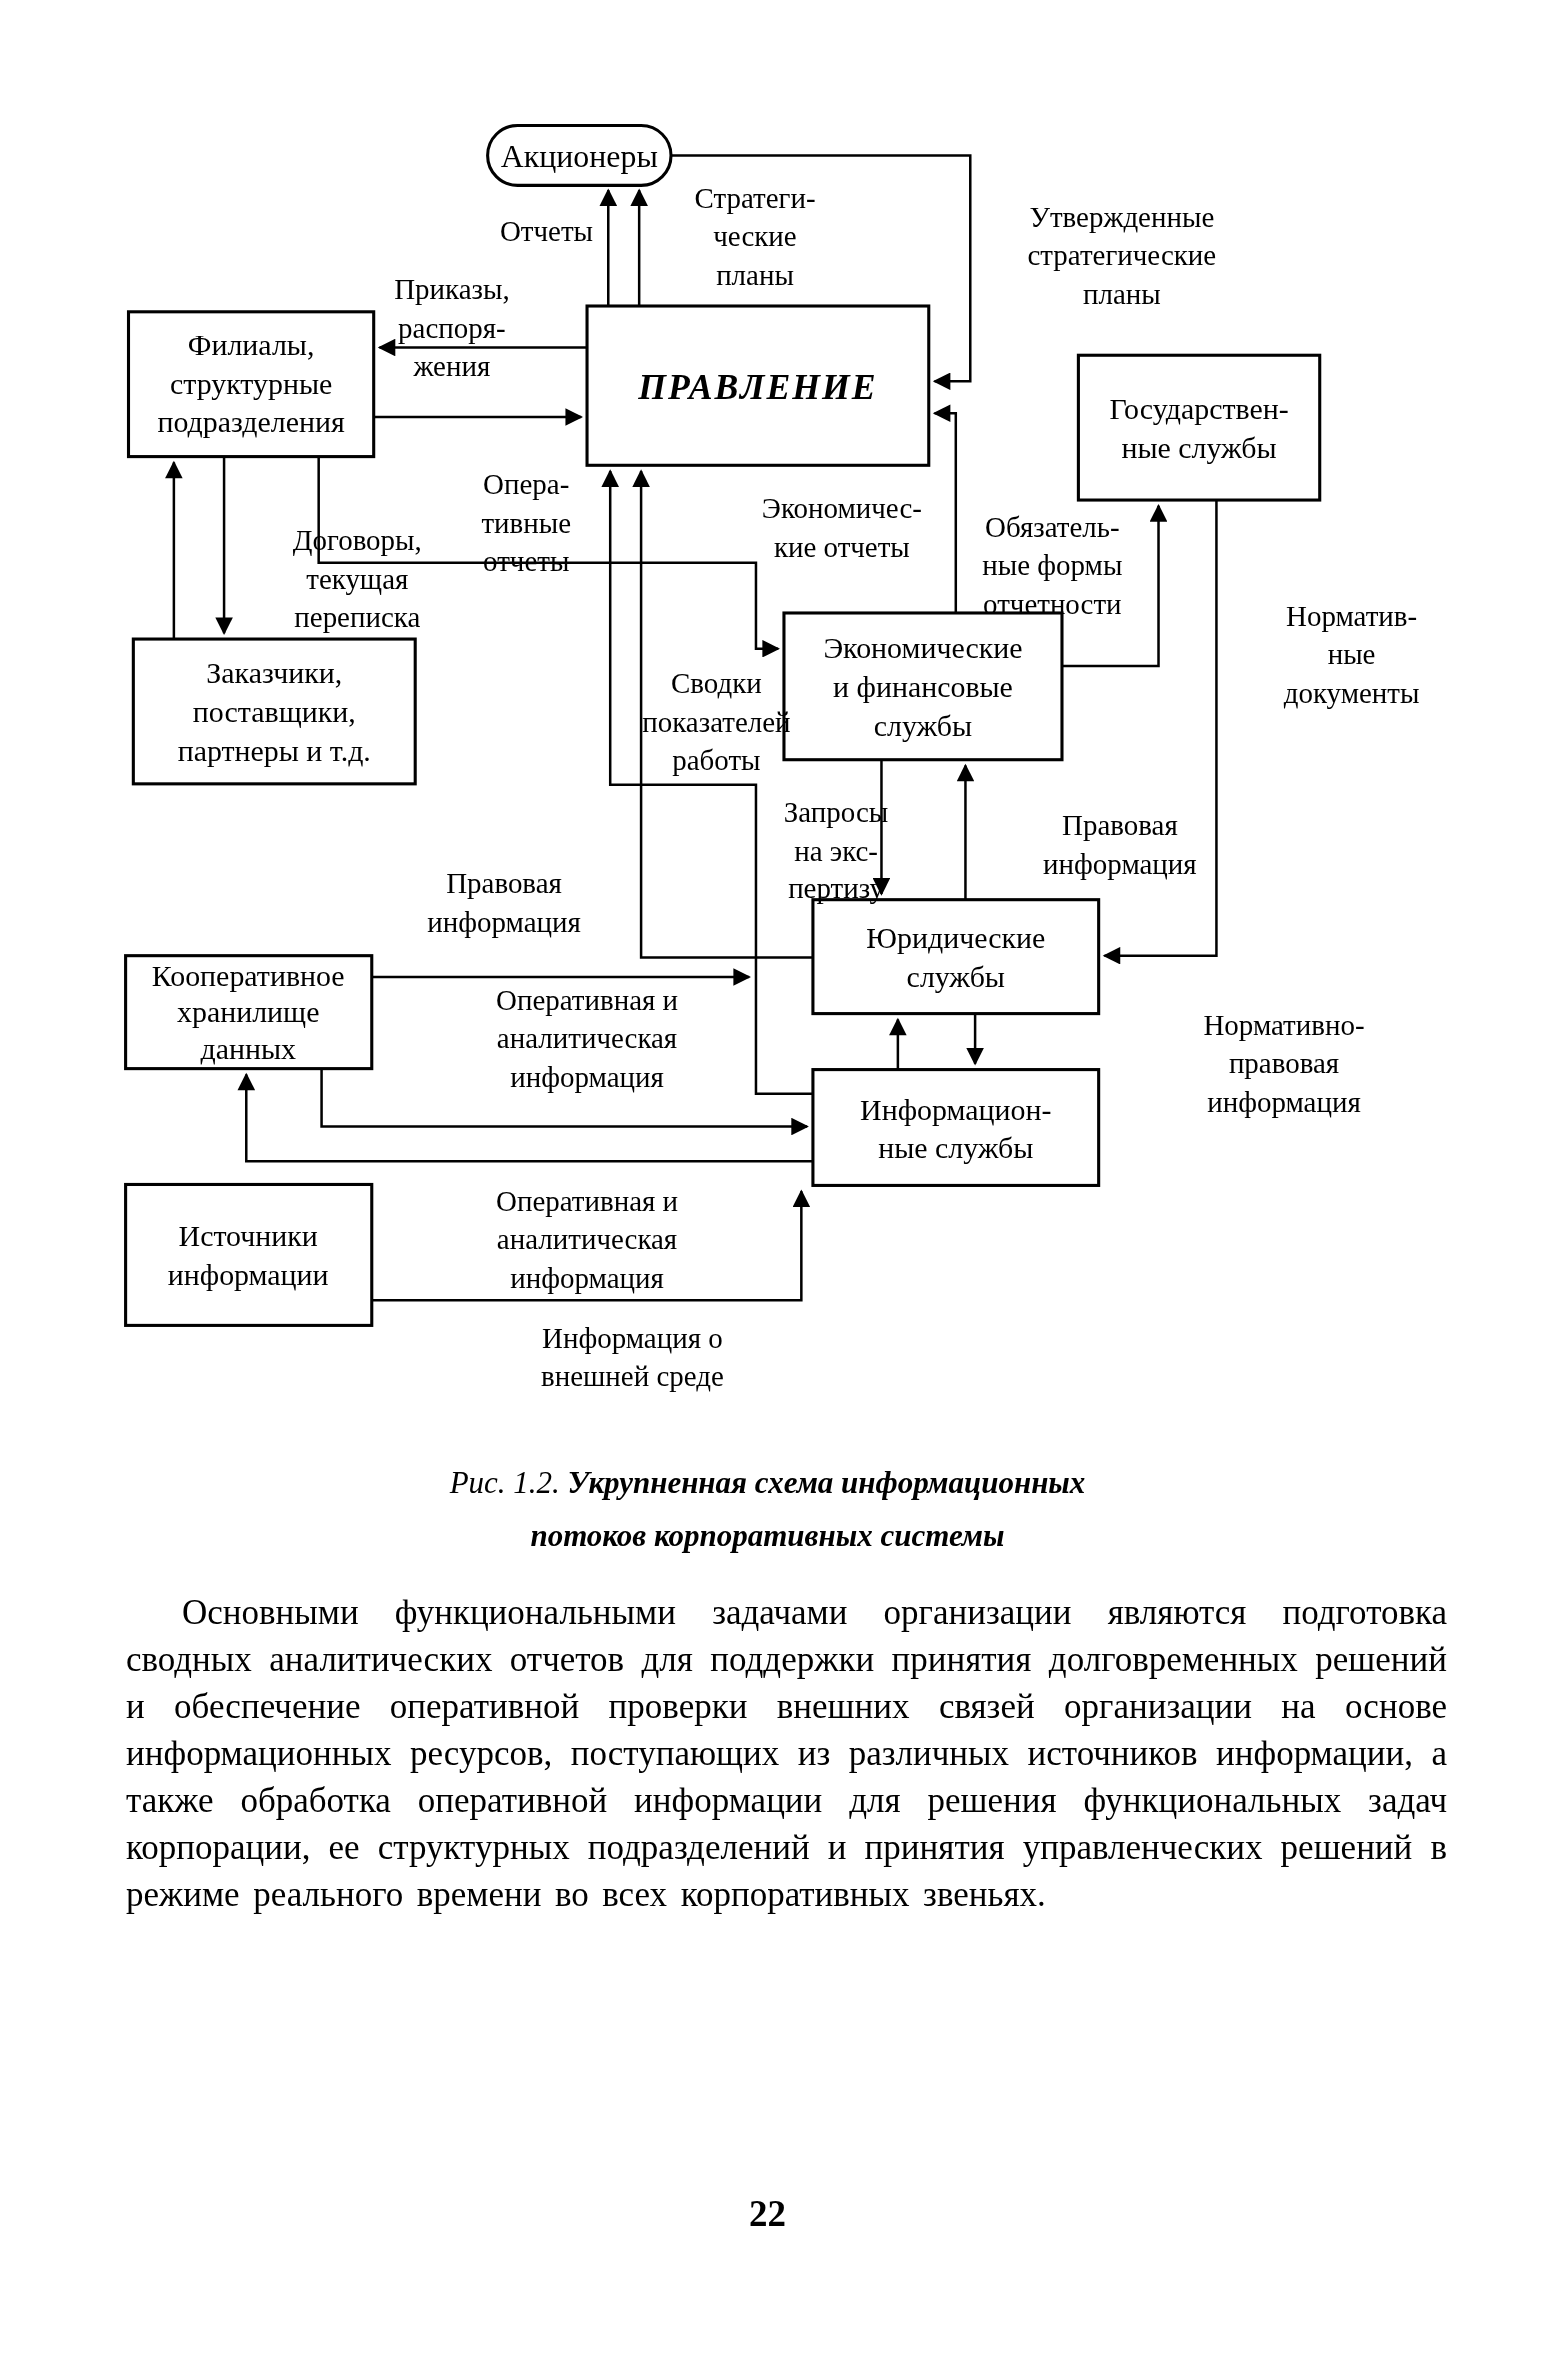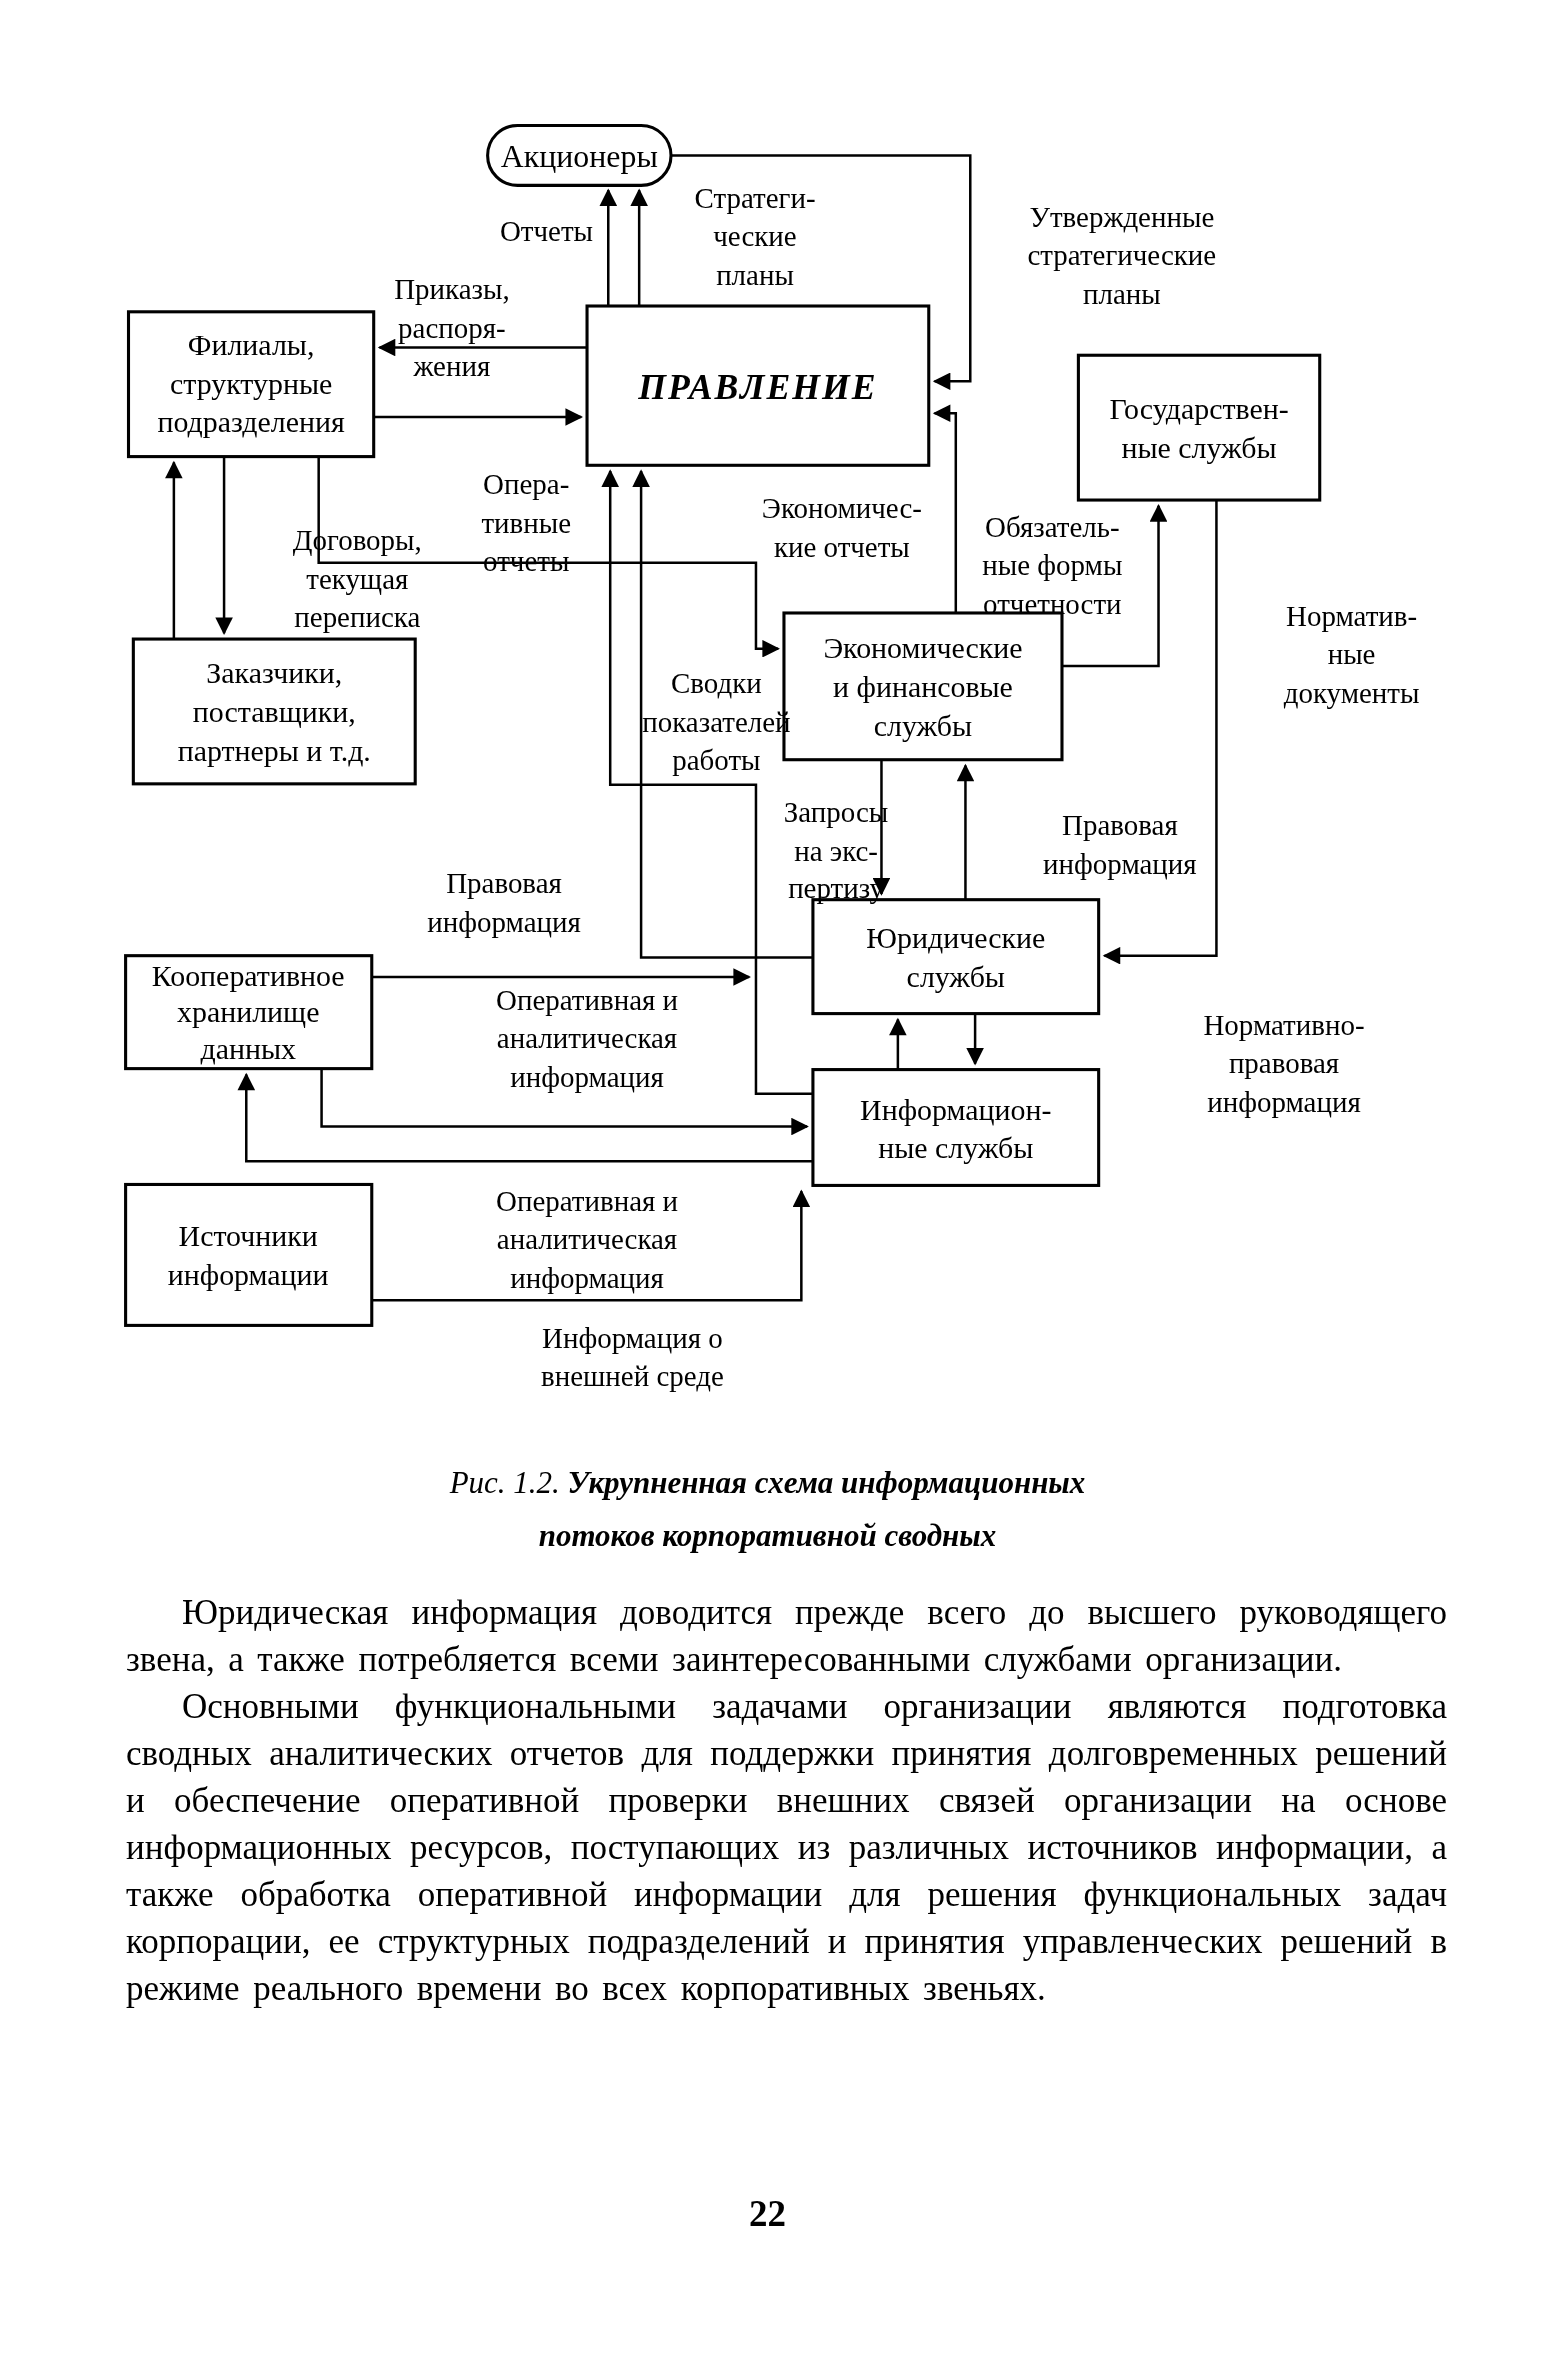--- a/index.html
+++ b/index.html
@@ -202,24 +202,23 @@
       <text class="flow-line" x="608" y="1334">информация</text>
     </g>
     <g>
       <text class="flow-line" x="655" y="1396">Информация о</text>
       <text class="flow-line" x="655" y="1436">внешней среде</text>
     </g>
   </svg>
 
   <div class="caption">
     <div><i>Рис. 1.2.</i>&nbsp;<b><i>Укрупненная схема информационных</i></b></div>
-    <div><b><i>потоков корпоративной сводных</i></b></div>
+    <div><b><i>потоков корпоративных системы</i></b></div>
   </div>
 
   <div class="bodytext">
-    <p>Юридическая информация доводится прежде всего до высшего руководящего звена, а также потребляется всеми заинтересованными службами организации.</p>
     <p>Основными функциональными задачами организации являются подготовка сводных аналитических отчетов для поддержки принятия долговременных решений и обеспечение оперативной проверки внешних связей организации на основе информационных ресурсов, поступающих из различных источников информации, а также обработка оперативной информации для решения функциональных задач корпорации, ее структурных подразделений и принятия управленческих решений в режиме реального времени во всех корпоративных звеньях.</p>
   </div>
 
   <div class="pagenum">22</div>
 
 </div>
 
 
 </body></html>

